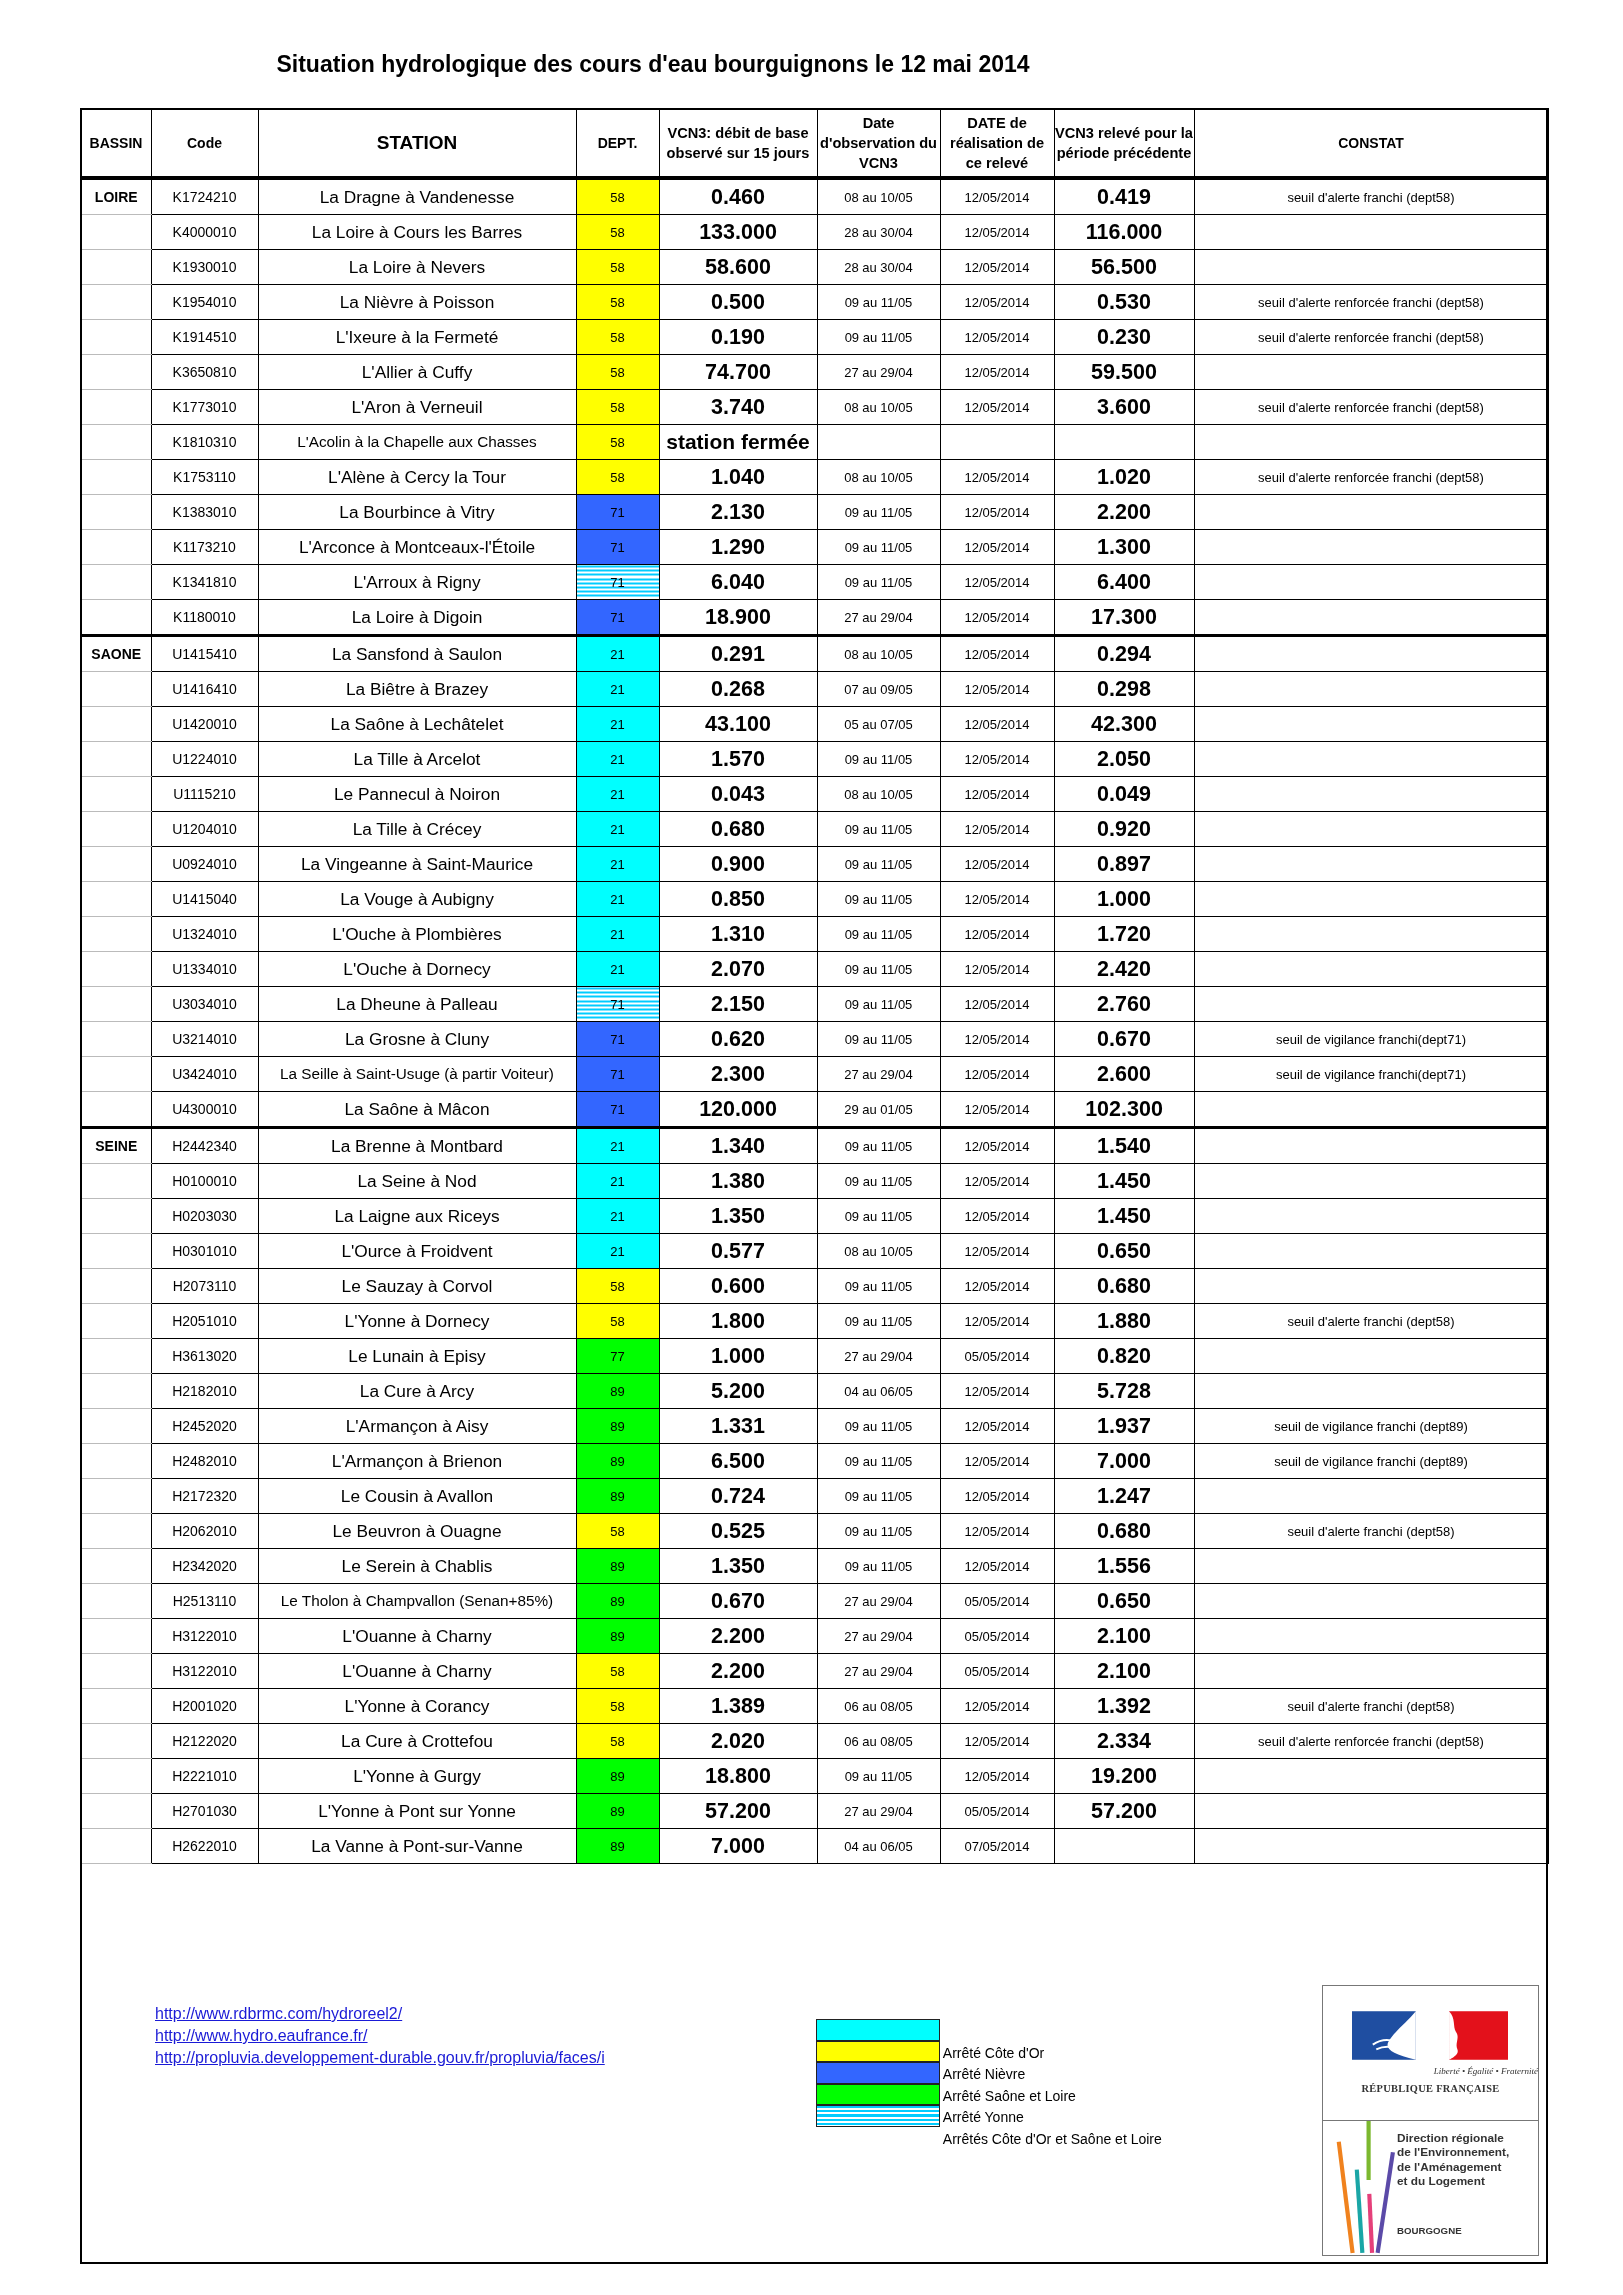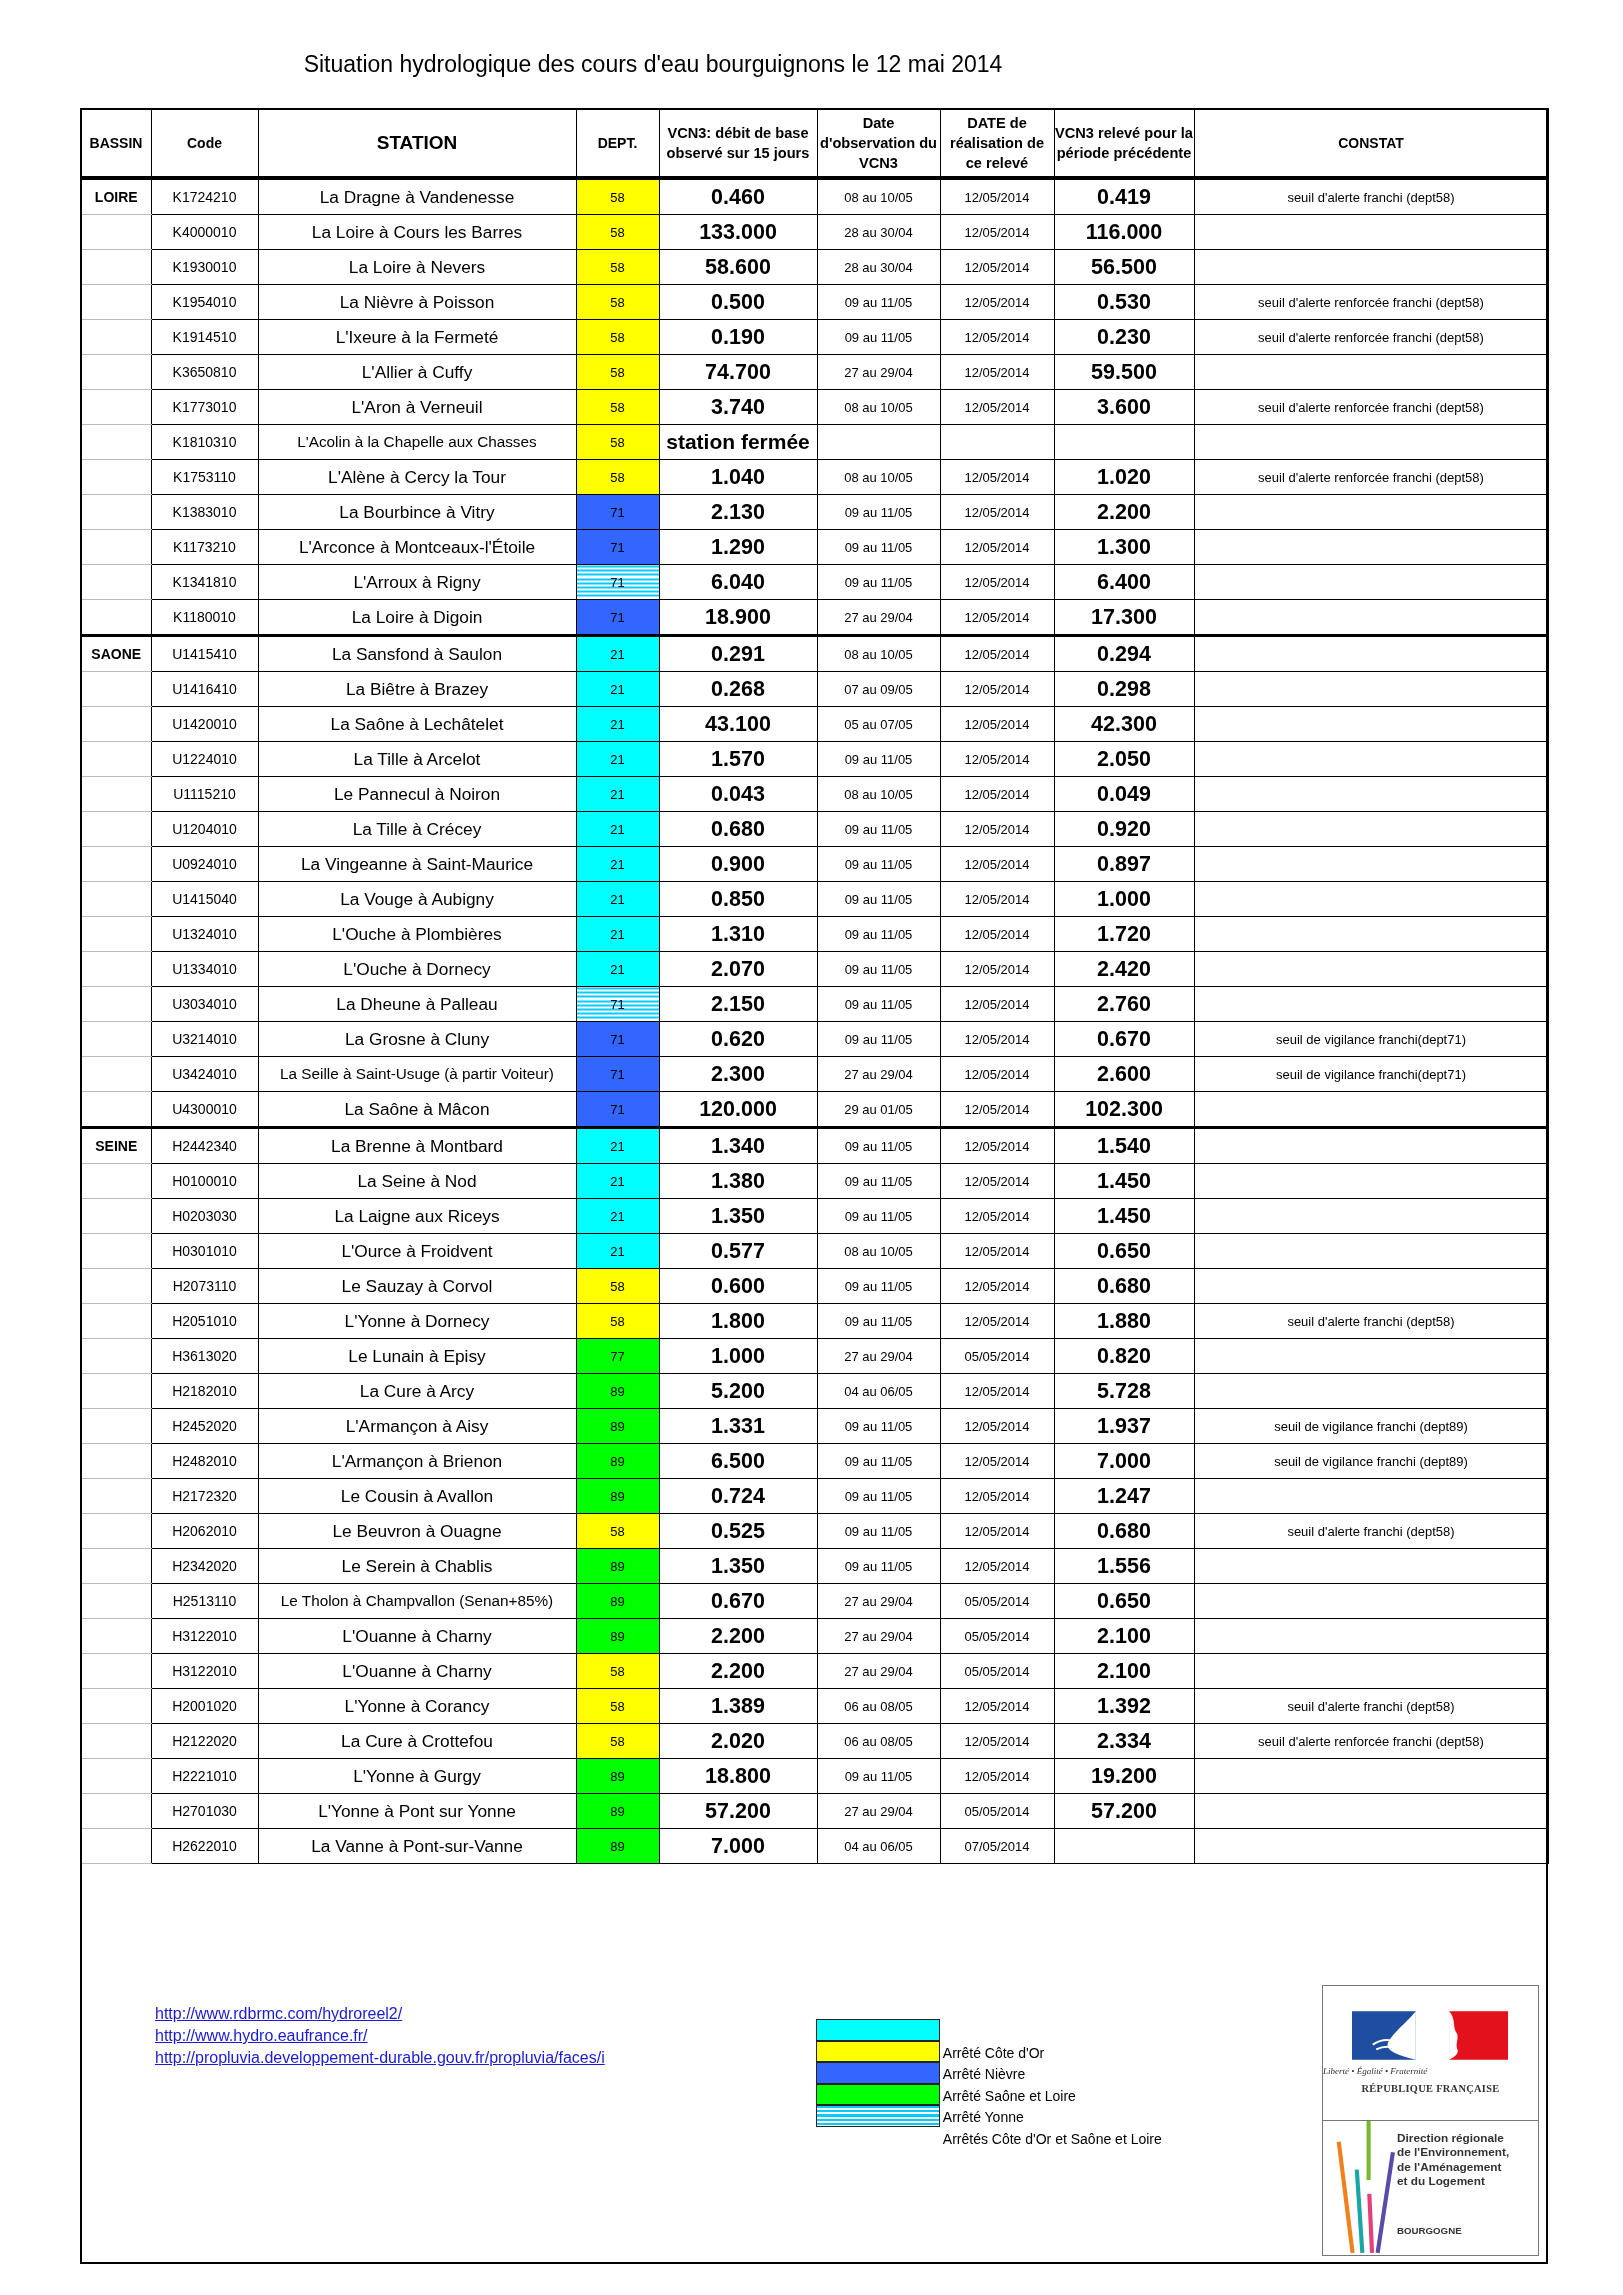--- a/index.html
+++ b/index.html
@@ -1,17 +1,17 @@
 <!DOCTYPE html>
 <html style="font-size:11px"><head>
 <meta charset="utf-8">
 <style>
   html, body { margin: 0; padding: 0; background: #ffffff; }
   body { width: 1623px; height: 2295px; position: relative; font-family: "Liberation Sans", sans-serif; color: #000; overflow: hidden; }
-  .title { position: absolute; left: 0; width: 1306px; top: 51px; text-align: center; font-size: 23px; font-weight: normal; }
+  .title { position: absolute; left: 0; width: 1306px; top: 51px; text-align: center; font-size: 23px; font-weight: bold; }
   .frame { position: absolute; left: 80px; top: 108px; width: 1468px; height: 2156px; border: 2.1px solid #000; box-sizing: border-box; }
   table.main { position: absolute; left: 80px; top: 108px; border-collapse: collapse; table-layout: fixed; width: 1468px; }
   table.main td, table.main th { border: 1.4px solid #000; text-align: center; vertical-align: middle; padding: 0; overflow: hidden; white-space: nowrap; }
   table.main th { height: 67px; font-weight: bold; font-size: 14.6px; line-height: 20px; white-space: normal; border-bottom: 4.2px solid #000; }
   table.main th.station-h { font-size: 19px; }
   table.main th.bassin-h, table.main th.code-h, table.main th.dept-h, table.main th.constat-h { font-size: 14px; }
   table.main td { height: 34px; }
   td.bassin { font-weight: bold; font-size: 14px; border-top: 0.7px solid #bbb !important; border-bottom: 0.7px solid #bbb !important; border-left: 2.1px solid #000 !important; }
   tr.first-in-group td { border-top: 3.5px solid #000; }
   tr.first-in-group td.bassin { border-top: 3.5px solid #000 !important; }
@@ -31,21 +31,21 @@
   .c-stripe { background: repeating-linear-gradient(to bottom, #00ccff 0px, #00ccff 2.1px, #ffffff 2.1px, #ffffff 4.2px); }
   .links { position: absolute; left: 155px; top: 2003px; font-size: 16px; line-height: 22px; }
   .links a { display: block; color: #1a1ad6; text-decoration: underline; width: 507px; overflow: hidden; white-space: nowrap; }
   .legend { position: absolute; left: 816px; top: 2020px; }
   .legend .item { display: flex; align-items: center; height: 21.5px; }
   .legend .swatch { width: 124px; height: 21.5px; border: 1.4px solid #222; box-sizing: border-box; margin-top: -1.4px; }
   .legend .label { font-size: 14px; margin-left: 2.8px; margin-top: 44px; }
   .logo { position: absolute; left: 1322px; top: 1985px; width: 217px; height: 271px; border: 1.4px solid #777; box-sizing: border-box; background: #fff; }
   .logo .rf { position: absolute; left: 0; top: 0; width: 100%; height: 134px; border-bottom: 1.4px solid #777; }
   .logo .flag { position: absolute; left: 29px; top: 25px; width: 156px; height: 49px; }
-  .logo .motto { position: absolute; left: 0; width: 100%; top: 80px; text-align: left; font-family: "Liberation Serif", serif; font-style: italic; font-size: 9px; color: #333; }
+  .logo .motto { position: absolute; left: 0; width: 100%; top: 80px; text-align: right; font-family: "Liberation Serif", serif; font-style: italic; font-size: 9px; color: #333; }
   .logo .rfname { position: absolute; left: 0; width: 100%; top: 97px; text-align: center; font-family: "Liberation Serif", serif; font-weight: bold; font-size: 10.4px; letter-spacing: 0.3px; color: #333; }
   .logo .dreal { position: absolute; left: 0; top: 135px; width: 100%; height: 134px; }
   .logo .dreal-text { position: absolute; left: 74px; top: 9.7px; font-size: 11.8px; line-height: 14.6px; color: #333; font-weight: bold; }
   .logo .region { position: absolute; left: 74px; top: 104px; font-size: 9.7px; font-weight: bold; color: #333; }
 </style>
 </head>
 <body>
 
 <div class="title">Situation hydrologique des cours d'eau bourguignons le 12 mai 2014</div>
 

